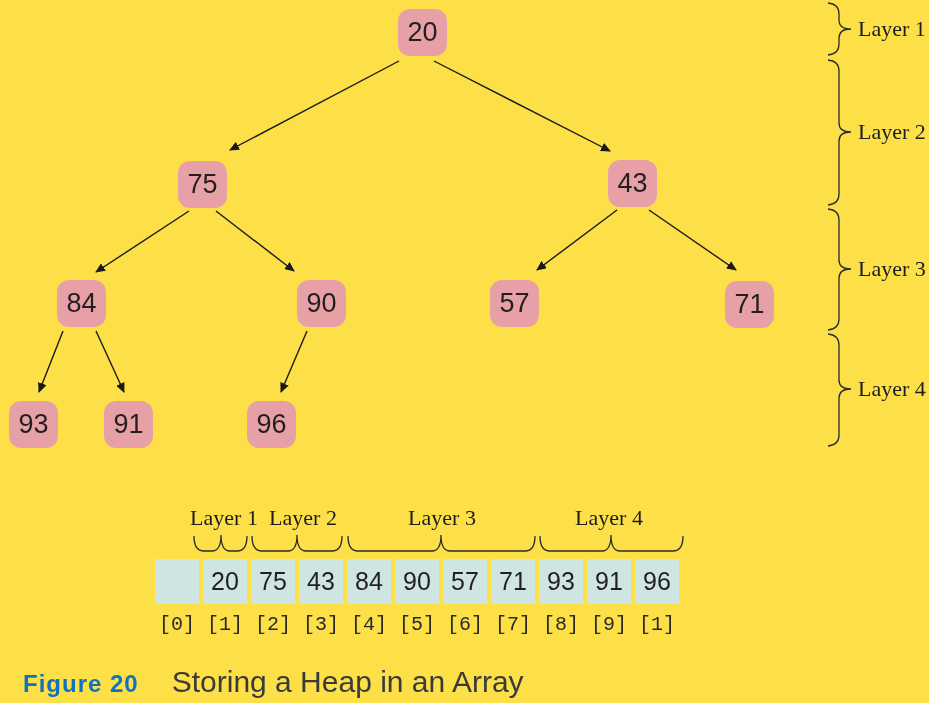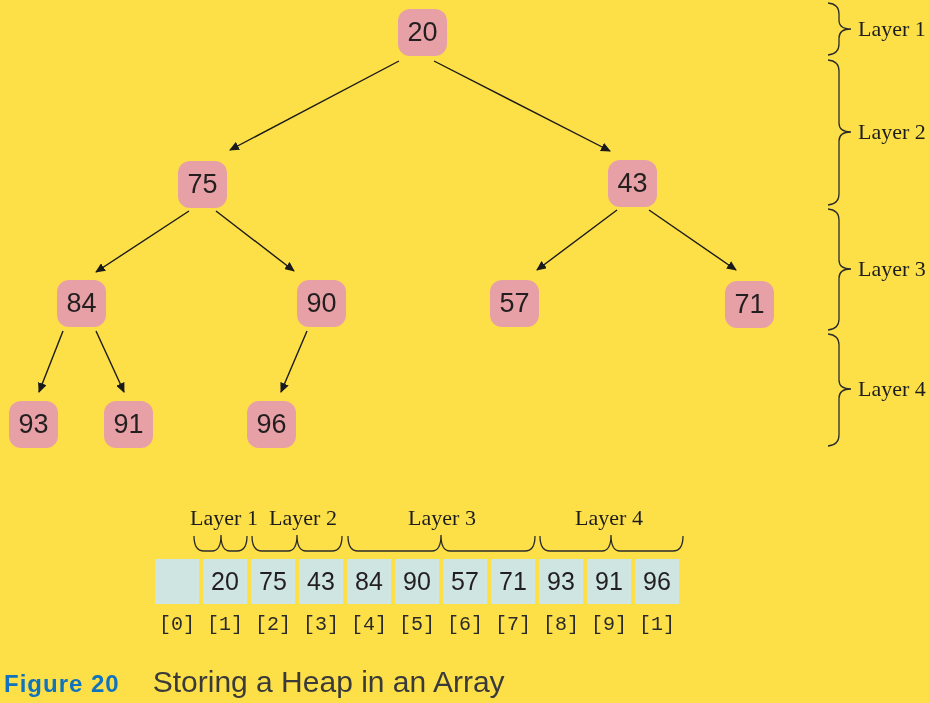--- a/index.html
+++ b/index.html
@@ -49,21 +49,21 @@
   #index-row{
     position:absolute;left:155px;top:613px;
     display:flex;gap:4px;
   }
   .idx{
     width:44px;text-align:center;
     font-family:"Liberation Mono",monospace;
     font-size:20px;color:#2a2a2a;white-space:nowrap;
   }
   #caption{
-    position:absolute;left:4px;top:665px;
+    position:absolute;left:23px;top:665px;
     display:flex;align-items:baseline;
   }
   #figure-label{
     color:var(--figure-label,#1173BD);
     font-weight:bold;font-size:24px;letter-spacing:1px;
   }
   #figure-caption{
     margin-left:33px;
     font-size:30px;color:#3a3a3a;
   }

